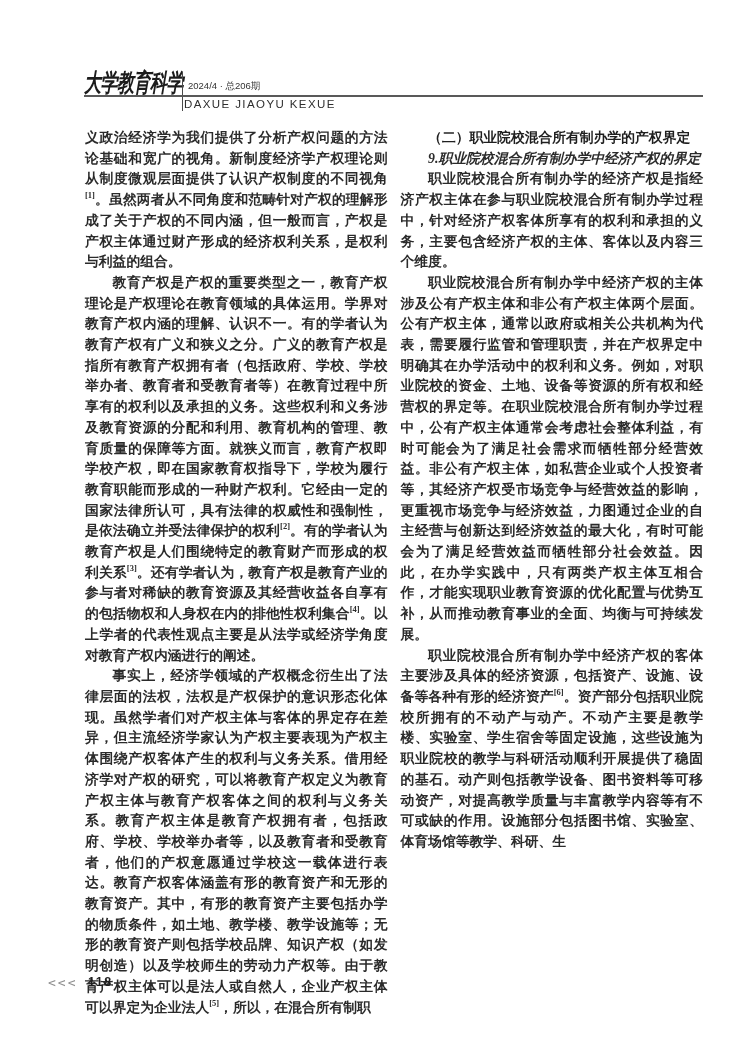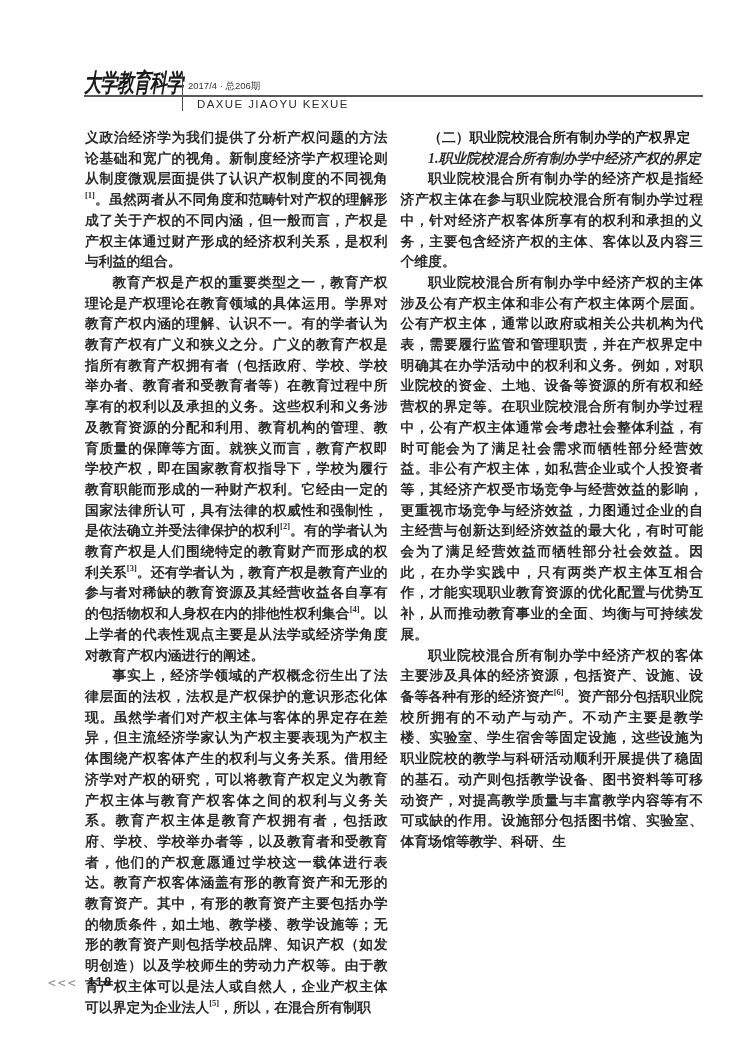--- a/index.html
+++ b/index.html
@@ -24,21 +24,21 @@
   }
   .issue-info {
     position:absolute; left:188px; top:78px;
     font-family:"Liberation Sans","DejaVu Sans",sans-serif;
     font-size:9.5px; color:#333333; white-space:nowrap;
   }
   .head-rule {
     position:absolute; left:84px; top:93px; width:619px; height:2px; background:#595959;
   }
   .pinyin {
-    position:absolute; left:197px; top:96px;
+    position:absolute; left:184px; top:96px;
     font-family:"Liberation Sans","DejaVu Sans",sans-serif;
     font-size:11.5px; letter-spacing:1.4px; color:#2e2e2e; white-space:nowrap;
   }
 
   
   .columns {
     position:absolute; left:85px; top:126px; width:618px;
     display:flex; gap:13px;
   }
   .col { width:302.5px; }
@@ -83,34 +83,34 @@
   }
 </style>
 </head>
 <body>
 
 <div class="page">
 
   <div>
     <div class="logo">大学教育科学</div>
     <div class="head-vline"></div>
-    <div class="issue-info">2017/4 · 总206期</div>
+    <div class="issue-info">2024/4 · 总206期</div>
     <div class="head-rule"></div>
     <div class="pinyin">DAXUE JIAOYU KEXUE</div>
   </div>
 
   <div class="columns">
     <div class="col">
         <p class="para continuation">义政治经济学为我们提供了分析产权问题的方法论基础和宽广的视角。新制度经济学产权理论则从制度微观层面提供了认识产权制度的不同视角<sup class="cite">[1]</sup>。虽然两者从不同角度和范畴针对产权的理解形成了关于产权的不同内涵，但一般而言，产权是产权主体通过财产形成的经济权利关系，是权利与利益的组合。</p>
         <p class="para body">教育产权是产权的重要类型之一，教育产权理论是产权理论在教育领域的具体运用。学界对教育产权内涵的理解、认识不一。有的学者认为教育产权有广义和狭义之分。广义的教育产权是指所有教育产权拥有者（包括政府、学校、学校举办者、教育者和受教育者等）在教育过程中所享有的权利以及承担的义务。这些权利和义务涉及教育资源的分配和利用、教育机构的管理、教育质量的保障等方面。就狭义而言，教育产权即学校产权，即在国家教育权指导下，学校为履行教育职能而形成的一种财产权利。它经由一定的国家法律所认可，具有法律的权威性和强制性，是依法确立并受法律保护的权利<sup class="cite">[2]</sup>。有的学者认为教育产权是人们围绕特定的教育财产而形成的权利关系<sup class="cite">[3]</sup>。还有学者认为，教育产权是教育产业的参与者对稀缺的教育资源及其经营收益各自享有的包括物权和人身权在内的排他性权利集合<sup class="cite">[4]</sup>。以上学者的代表性观点主要是从法学或经济学角度对教育产权内涵进行的阐述。</p>
         <p class="para body">事实上，经济学领域的产权概念衍生出了法律层面的法权，法权是产权保护的意识形态化体现。虽然学者们对产权主体与客体的界定存在差异，但主流经济学家认为产权主要表现为产权主体围绕产权客体产生的权利与义务关系。借用经济学对产权的研究，可以将教育产权定义为教育产权主体与教育产权客体之间的权利与义务关系。教育产权主体是教育产权拥有者，包括政府、学校、学校举办者等，以及教育者和受教育者，他们的产权意愿通过学校这一载体进行表达。教育产权客体涵盖有形的教育资产和无形的教育资产。其中，有形的教育资产主要包括办学的物质条件，如土地、教学楼、教学设施等；无形的教育资产则包括学校品牌、知识产权（如发明创造）以及学校师生的劳动力产权等。由于教育产权主体可以是法人或自然人，企业产权主体可以界定为企业法人<sup class="cite">[5]</sup>，所以，在混合所有制职</p>
       </div>
     <div class="col">
         <p class="para heading-bold">（二）职业院校混合所有制办学的产权界定</p>
-        <p class="para heading-kai">1.职业院校混合所有制办学中经济产权的界定</p>
+        <p class="para heading-kai">9.职业院校混合所有制办学中经济产权的界定</p>
         <p class="para body">职业院校混合所有制办学的经济产权是指经济产权主体在参与职业院校混合所有制办学过程中，针对经济产权客体所享有的权利和承担的义务，主要包含经济产权的主体、客体以及内容三个维度。</p>
         <p class="para body">职业院校混合所有制办学中经济产权的主体涉及公有产权主体和非公有产权主体两个层面。公有产权主体，通常以政府或相关公共机构为代表，需要履行监管和管理职责，并在产权界定中明确其在办学活动中的权利和义务。例如，对职业院校的资金、土地、设备等资源的所有权和经营权的界定等。在职业院校混合所有制办学过程中，公有产权主体通常会考虑社会整体利益，有时可能会为了满足社会需求而牺牲部分经营效益。非公有产权主体，如私营企业或个人投资者等，其经济产权受市场竞争与经营效益的影响，更重视市场竞争与经济效益，力图通过企业的自主经营与创新达到经济效益的最大化，有时可能会为了满足经营效益而牺牲部分社会效益。因此，在办学实践中，只有两类产权主体互相合作，才能实现职业教育资源的优化配置与优势互补，从而推动教育事业的全面、均衡与可持续发展。</p>
         <p class="para body">职业院校混合所有制办学中经济产权的客体主要涉及具体的经济资源，包括资产、设施、设备等各种有形的经济资产<sup class="cite">[6]</sup>。资产部分包括职业院校所拥有的不动产与动产。不动产主要是教学楼、实验室、学生宿舍等固定设施，这些设施为职业院校的教学与科研活动顺利开展提供了稳固的基石。动产则包括教学设备、图书资料等可移动资产，对提高教学质量与丰富教学内容等有不可或缺的作用。设施部分包括图书馆、实验室、体育场馆等教学、科研、生</p>
       </div>
   </div>
 
   <div class="chevrons">&lt;&lt;&lt;</div>
   <div class="pageno">118</div>
 
 

